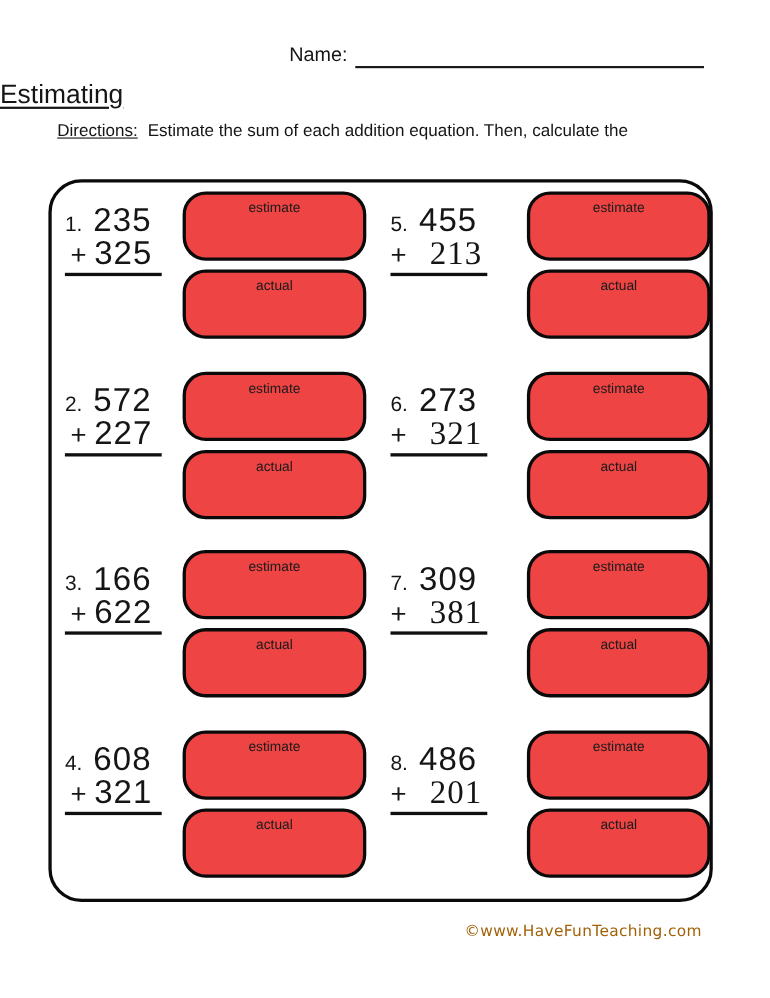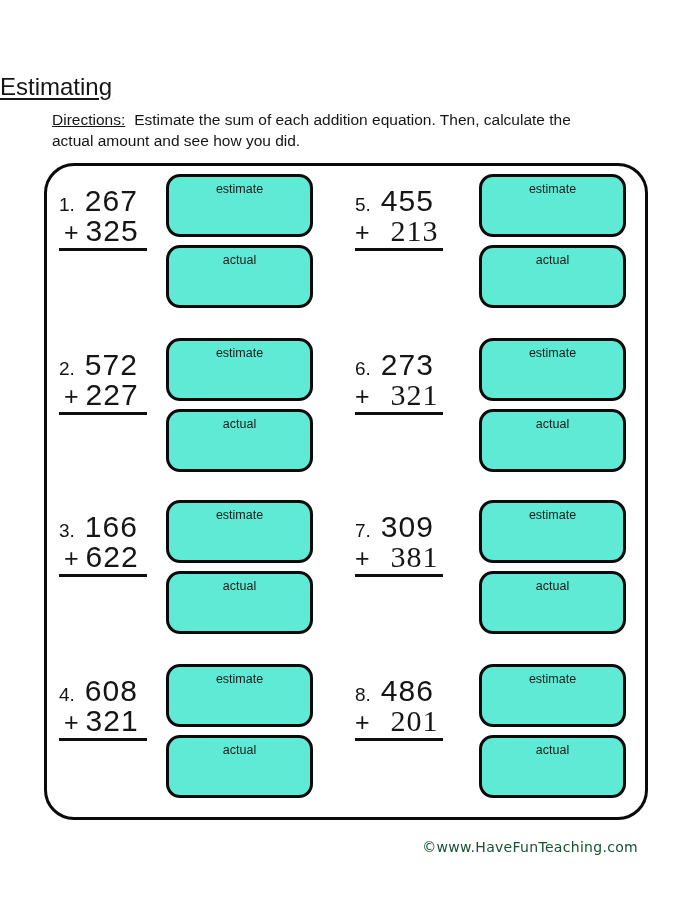--- a/index.html
+++ b/index.html
@@ -84,65 +84,68 @@
   .boxes {
     position: absolute;
     top: 0;
     display: flex;
     flex-direction: column;
     gap: 8px;
   }
   .colL .boxes { left: 107px; }
   .colR .boxes { left: 124px; }
   .answer-box {
-    width: 147px;
+    width: 167px;
     height: 63px;
     border: 3px solid #0a0a0a;
-    border-radius: 14px;
+    border-radius: 21px;
     text-align: center;
-    background: #5eead4;
+    background: #ef4444;
   }
   .box-label {
     display: inline-block;
     margin-top: 5px;
     font-size: 12.5px;
     color: #1a1a1a;
   }
 
   
   .footer {
     position: absolute;
     right: 62px;
     top: 839px;
     font-family: "DejaVu Sans", sans-serif;
     font-size: 14px;
-    color: #14532d;
+    color: #a16207;
     letter-spacing: 0.3px;
   }
 </style>
 </head>
 <body>
 
 <div class="page">
 
+  <div class="name-row">
+    <span class="name-label">Name:</span>
+    <span class="name-line"></span>
+  </div>
 
   <div class="title">Estimating</div>
 
   <div class="directions">
     <div><span class="dir-label">Directions:</span><span class="dir-rest">Estimate the sum of each addition equation.  Then, calculate the</span></div>
-    <div>actual amount and see how you did.</div>
   </div>
 
   <div class="worksheet">
 
     <div class="problem colL" style="left:12px; top:8px;">
       <div class="equation">
         <div class="eq-line1">
             <span class="pnum">1.</span>
-            <span class="a1">267</span>
+            <span class="a1">235</span>
           </div>
         <div class="eq-line2">
             <span class="plus">+</span>
             <span class="a2">325</span>
           </div>
         <div class="eq-underline"></div>
       </div>
       <div class="boxes">
         <div class="answer-box"><span class="box-label">estimate</span></div>
         <div class="answer-box"><span class="box-label">actual</span></div>

